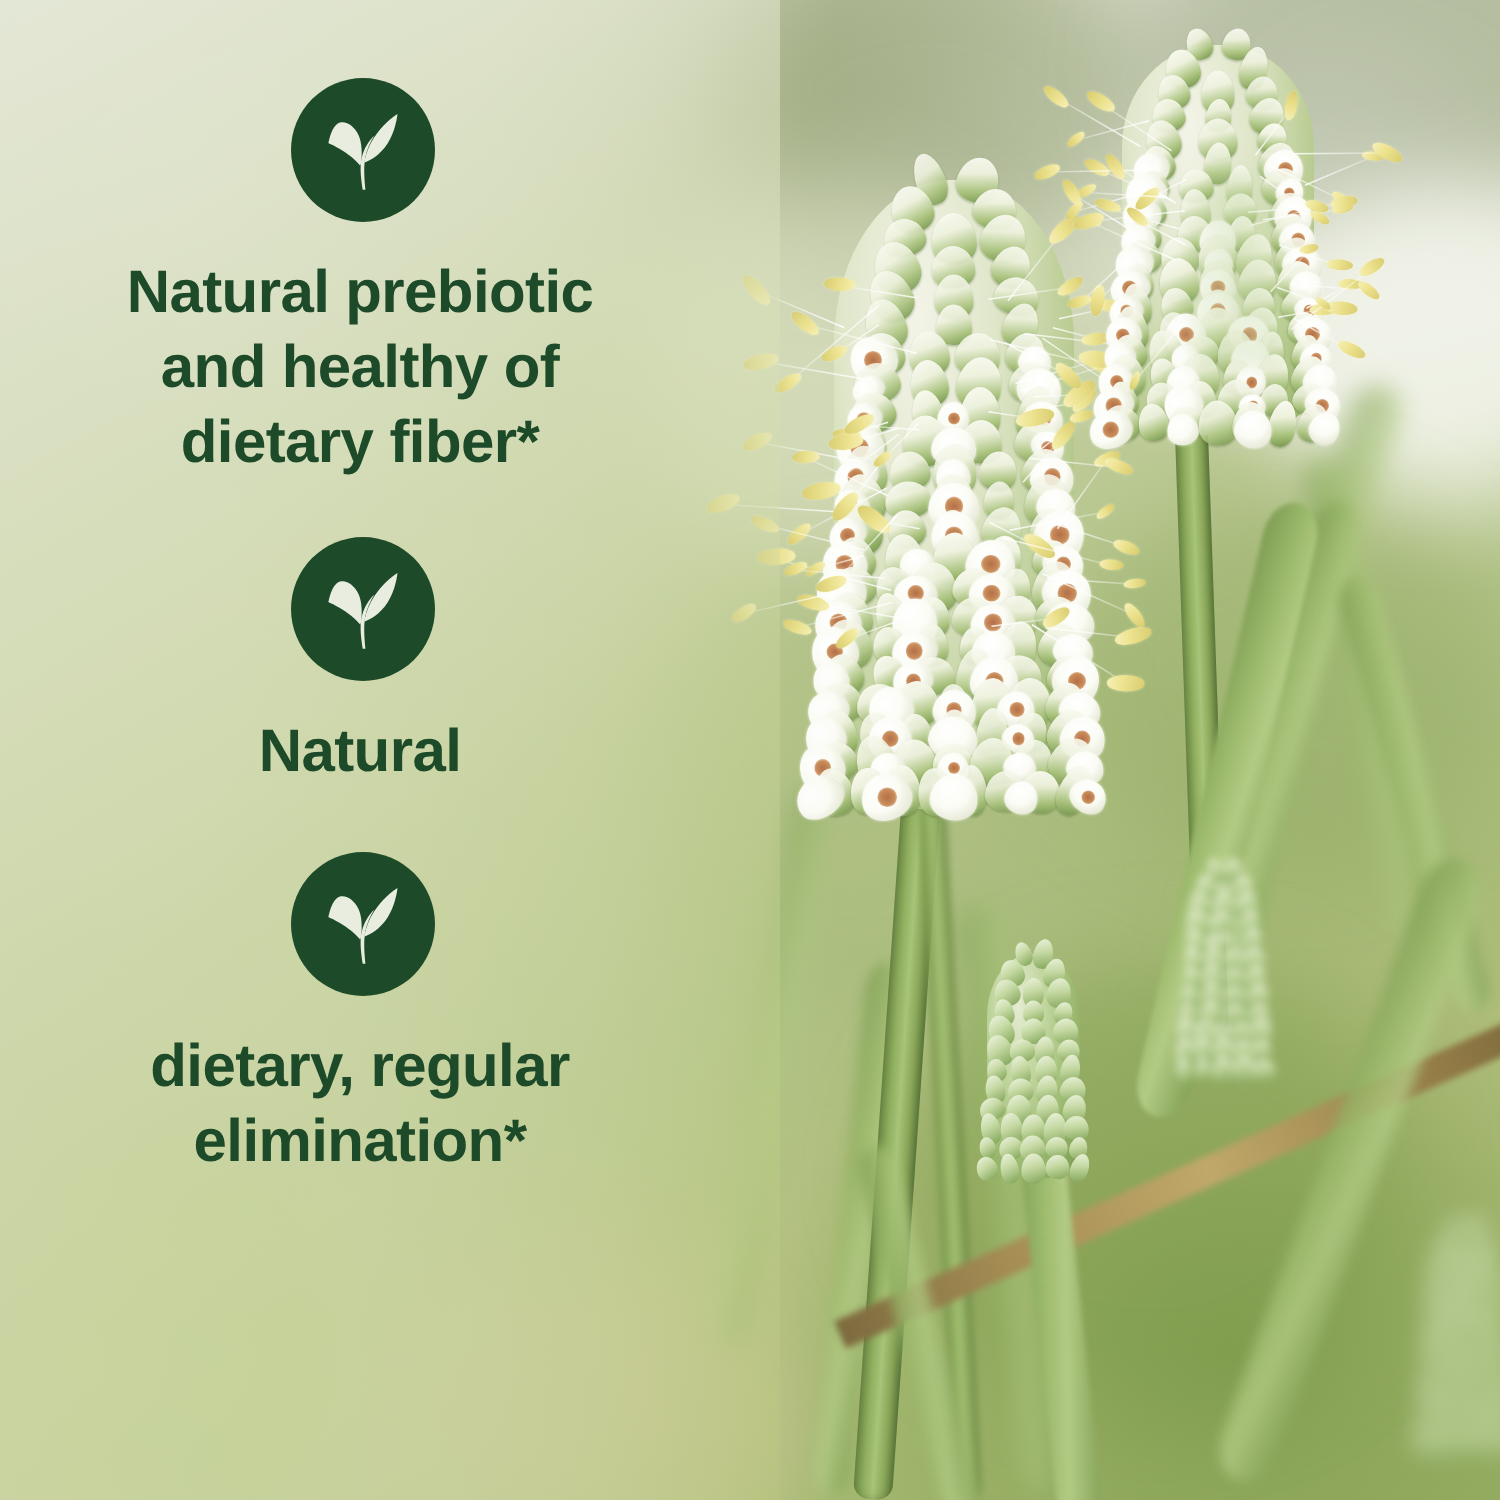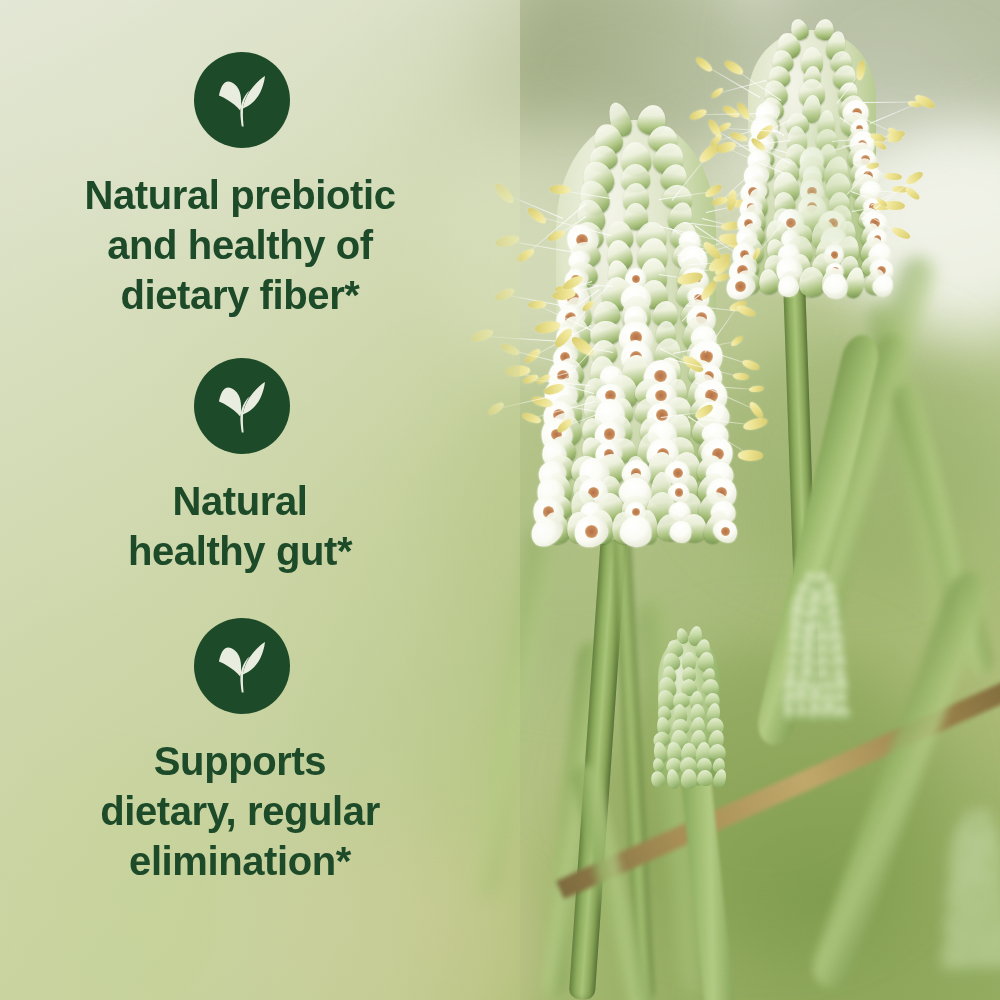--- a/index.html
+++ b/index.html
@@ -948,33 +948,31 @@
     <div class="benefit">
       <div class="icon-circle">
         <svg width="62" height="62" viewBox="0 0 62 62" aria-hidden="true">
           <path d="M30.5 57 C30.5 44 31.5 33 38.5 22.5 C44 14.5 50 9.5 54 7 C54 7 53 18 47.5 26.5 C42 35 35.5 38 31.8 39.5 Z" fill="#e8ede0"></path>
           <path d="M29.2 41.5 C26 37.5 21 33.5 15 30 C10.5 27.4 8 26.5 8 26.5 C8 26.5 9.5 16.5 14 13.5 C18.5 10.5 25 14.5 28 21 C30.6 26.7 30.2 34 30 38.5 Z" fill="#e8ede0"></path>
           <path d="M30.8 57.5 C29.2 47 28.8 41 30.6 34.5 C32 29.5 35 24.5 38.5 21.5 C36 25.5 33.6 30.5 32.6 35.5 C31.4 41.5 31.8 48.5 32.6 57.5 Z" fill="#e8ede0"></path>
         </svg>
       </div>
       <div class="benefit-text">
         <span class="ln">Natural</span>
-        <span class="ln">healthy gut*</span>
       </div>
     </div>
 
     <div class="benefit">
       <div class="icon-circle">
         <svg width="62" height="62" viewBox="0 0 62 62" aria-hidden="true">
           <path d="M30.5 57 C30.5 44 31.5 33 38.5 22.5 C44 14.5 50 9.5 54 7 C54 7 53 18 47.5 26.5 C42 35 35.5 38 31.8 39.5 Z" fill="#e8ede0"></path>
           <path d="M29.2 41.5 C26 37.5 21 33.5 15 30 C10.5 27.4 8 26.5 8 26.5 C8 26.5 9.5 16.5 14 13.5 C18.5 10.5 25 14.5 28 21 C30.6 26.7 30.2 34 30 38.5 Z" fill="#e8ede0"></path>
           <path d="M30.8 57.5 C29.2 47 28.8 41 30.6 34.5 C32 29.5 35 24.5 38.5 21.5 C36 25.5 33.6 30.5 32.6 35.5 C31.4 41.5 31.8 48.5 32.6 57.5 Z" fill="#e8ede0"></path>
         </svg>
       </div>
       <div class="benefit-text">
-        <span class="ln">Supports</span>
         <span class="ln">dietary, regular</span>
         <span class="ln">elimination*</span>
       </div>
     </div>
 
   </div>
 </div>
 
 </body></html>

